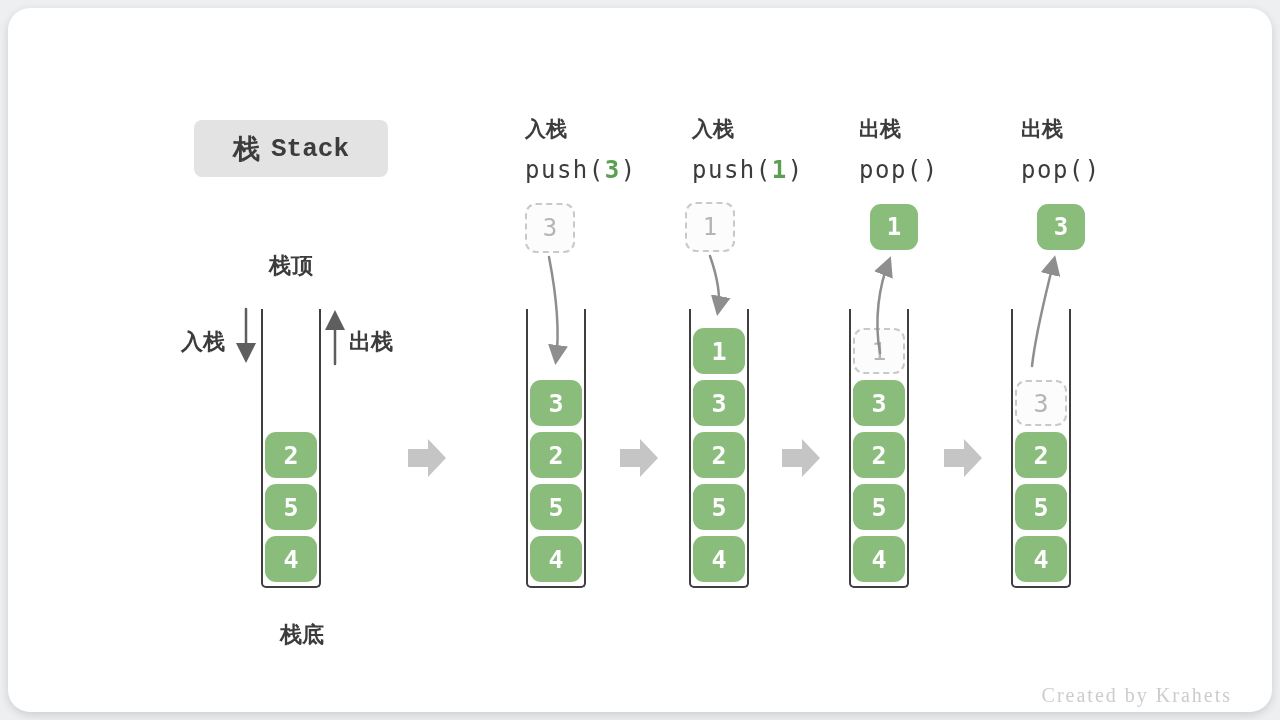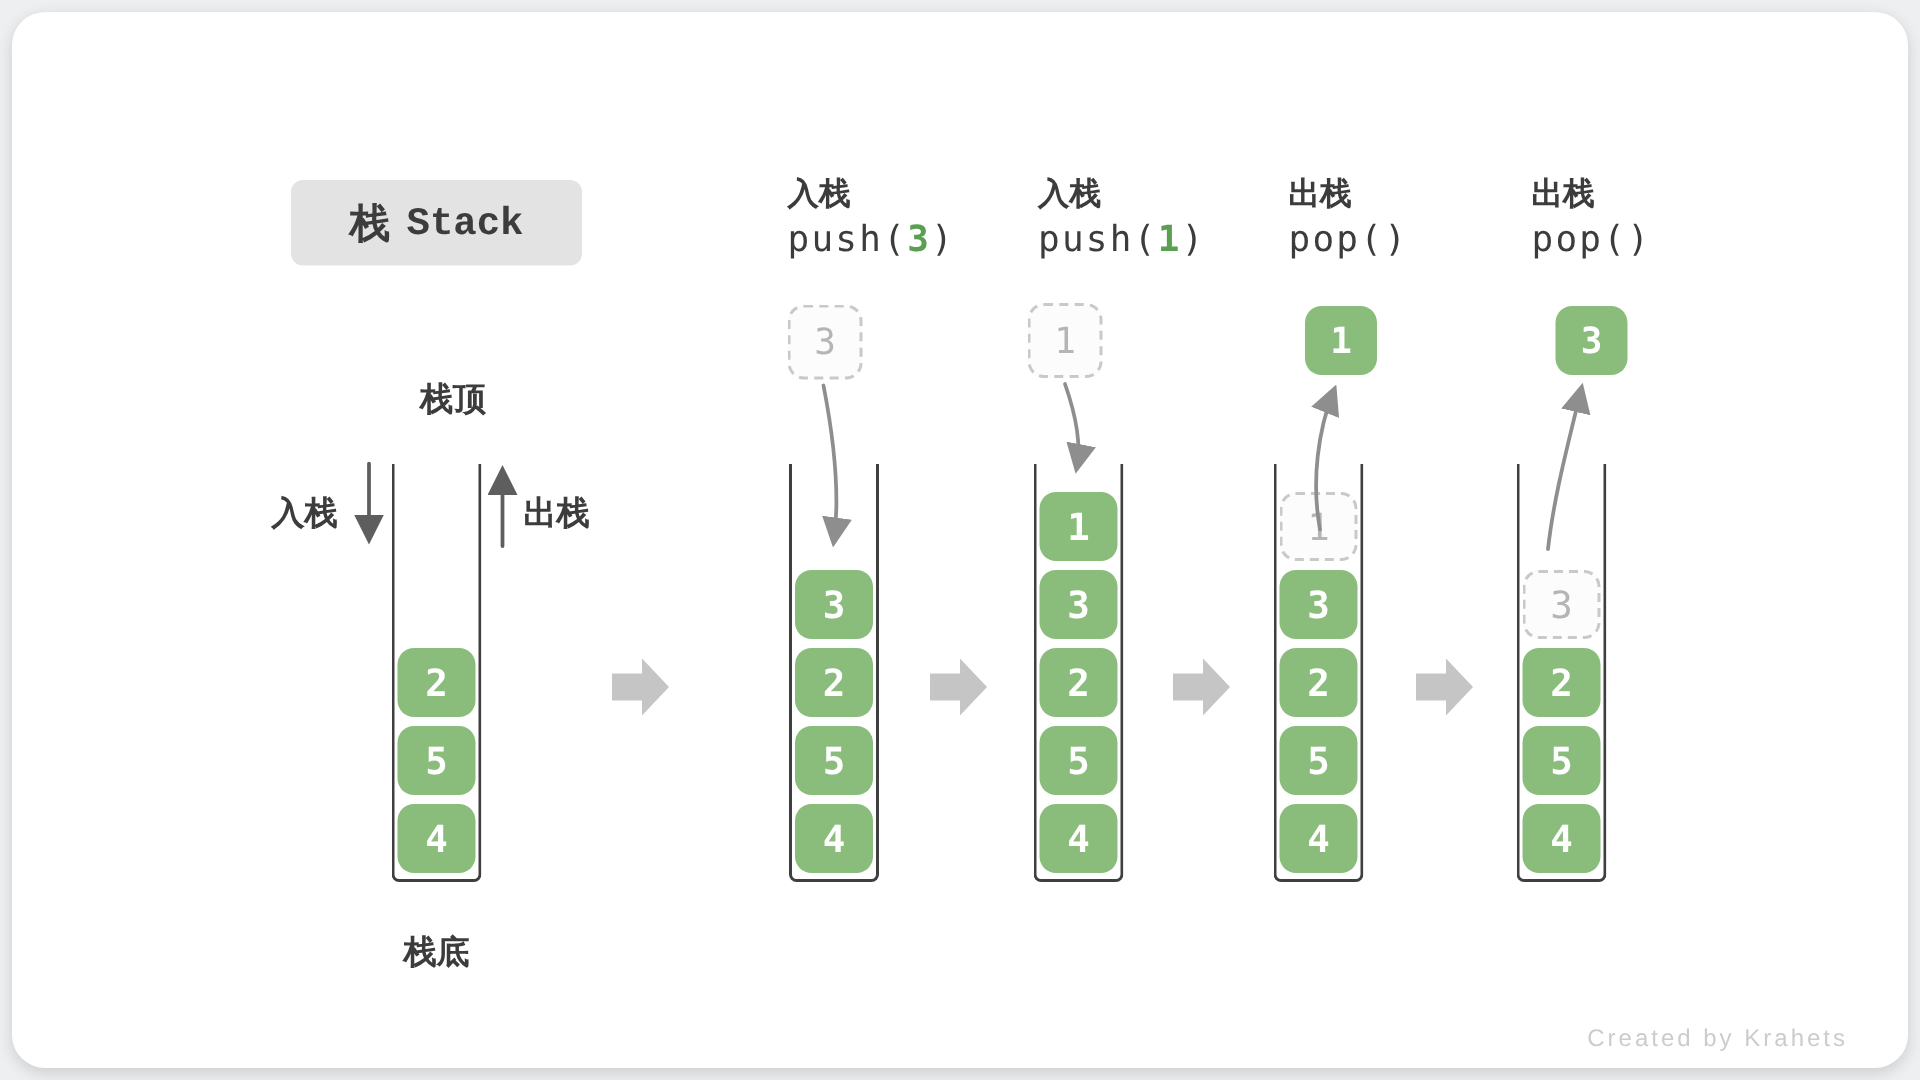--- a/index.html
+++ b/index.html
@@ -13,29 +13,29 @@
   .card{position:absolute;left:8px;top:8px;width:1264px;height:704px;background:#ffffff;
         border-radius:22px;box-shadow:0 3px 10px rgba(0,0,0,.14)}
 
   .title-chip{position:absolute;left:186px;top:112px;width:194px;height:57px;
         background:var(--chip-bg);border-radius:8px;display:flex;align-items:center;
         justify-content:center;gap:11px;color:var(--ink)}
   .t-zh{font-size:27px;font-weight:700}
   .t-en{font-family:Liberation Mono, monospace;font-size:26px;font-weight:600}
 
   .lbl{position:absolute;font-weight:700;font-size:22px;color:var(--ink)}
-  .lbl-top{left:250px;top:243px;width:66px;text-align:right}
-  .lbl-bottom{left:250px;top:612px;width:66px;text-align:center}
+  .lbl-top{left:250px;top:243px;width:66px;text-align:center}
+  .lbl-bottom{left:250px;top:612px;width:66px;text-align:right}
   .lbl-push{left:173px;top:319px}
   .lbl-pop{left:341px;top:319px}
 
   .op{position:absolute;top:107px;color:var(--ink)}
   .op-1{left:517px}.op-2{left:684px}.op-3{left:851px}.op-4{left:1013px}
   .op-zh{font-size:21px;font-weight:700}
-  .op-code{margin-top:2px;font-family:"DejaVu Sans Mono","Liberation Mono",monospace;
+  .op-code{margin-top:13px;font-family:"DejaVu Sans Mono","Liberation Mono",monospace;
            font-size:24px;font-weight:500;letter-spacing:1.5px;white-space:nowrap}
   .op-code .arg{color:var(--code-green);font-weight:700}
 
   .cont{position:absolute;top:301px;height:279px;width:60px;background:#fff;
         border:2px solid #3f3f3f;border-top:none;border-radius:0 0 5px 5px}
   .k1{left:253px}.k2{left:518px}.k3{left:681px}.k4{left:841px}.k5{left:1003px}
 
   .cell{position:absolute;width:52px;height:46px;border-radius:11px;background:var(--green);
         color:#fff;display:flex;align-items:center;justify-content:center;
         font-family:"DejaVu Sans Mono","Liberation Mono",monospace;font-size:25px;font-weight:700}
@@ -52,22 +52,22 @@
          color:var(--ghost-text)}
   .float-solid{width:48px;height:46px;background:var(--green);color:#fff;font-weight:700}
   .f1{left:517px;top:195px}.f2{left:677px;top:194px}.f3{left:862px;top:196px}.f4{left:1029px;top:196px}
 
   .overlay{position:absolute;left:0;top:0;width:1280px;height:720px;pointer-events:none}
   .block{fill:var(--block-arrow)}
   .curve{fill:none;stroke:var(--curve-arrow);stroke-width:2.5;stroke-linecap:round}
   .side{fill:none;stroke:var(--side-arrow);stroke-width:2.5;stroke-linecap:round}
 
   .footer{position:absolute;top:676px;right:40px;
-          font-family:Liberation Sans, sans-serif;
-          font-size:16px;letter-spacing:2px;color:var(--footer-text)}
+          font-family:Liberation Serif, serif;
+          font-size:20px;letter-spacing:2px;color:var(--footer-text)}
 </style>
 </head>
 <body>
 
 <div class="canvas">
   <div class="card">
 
     <div class="title-chip">
       <span class="t-zh">栈</span>
       <span class="t-en">Stack</span>

